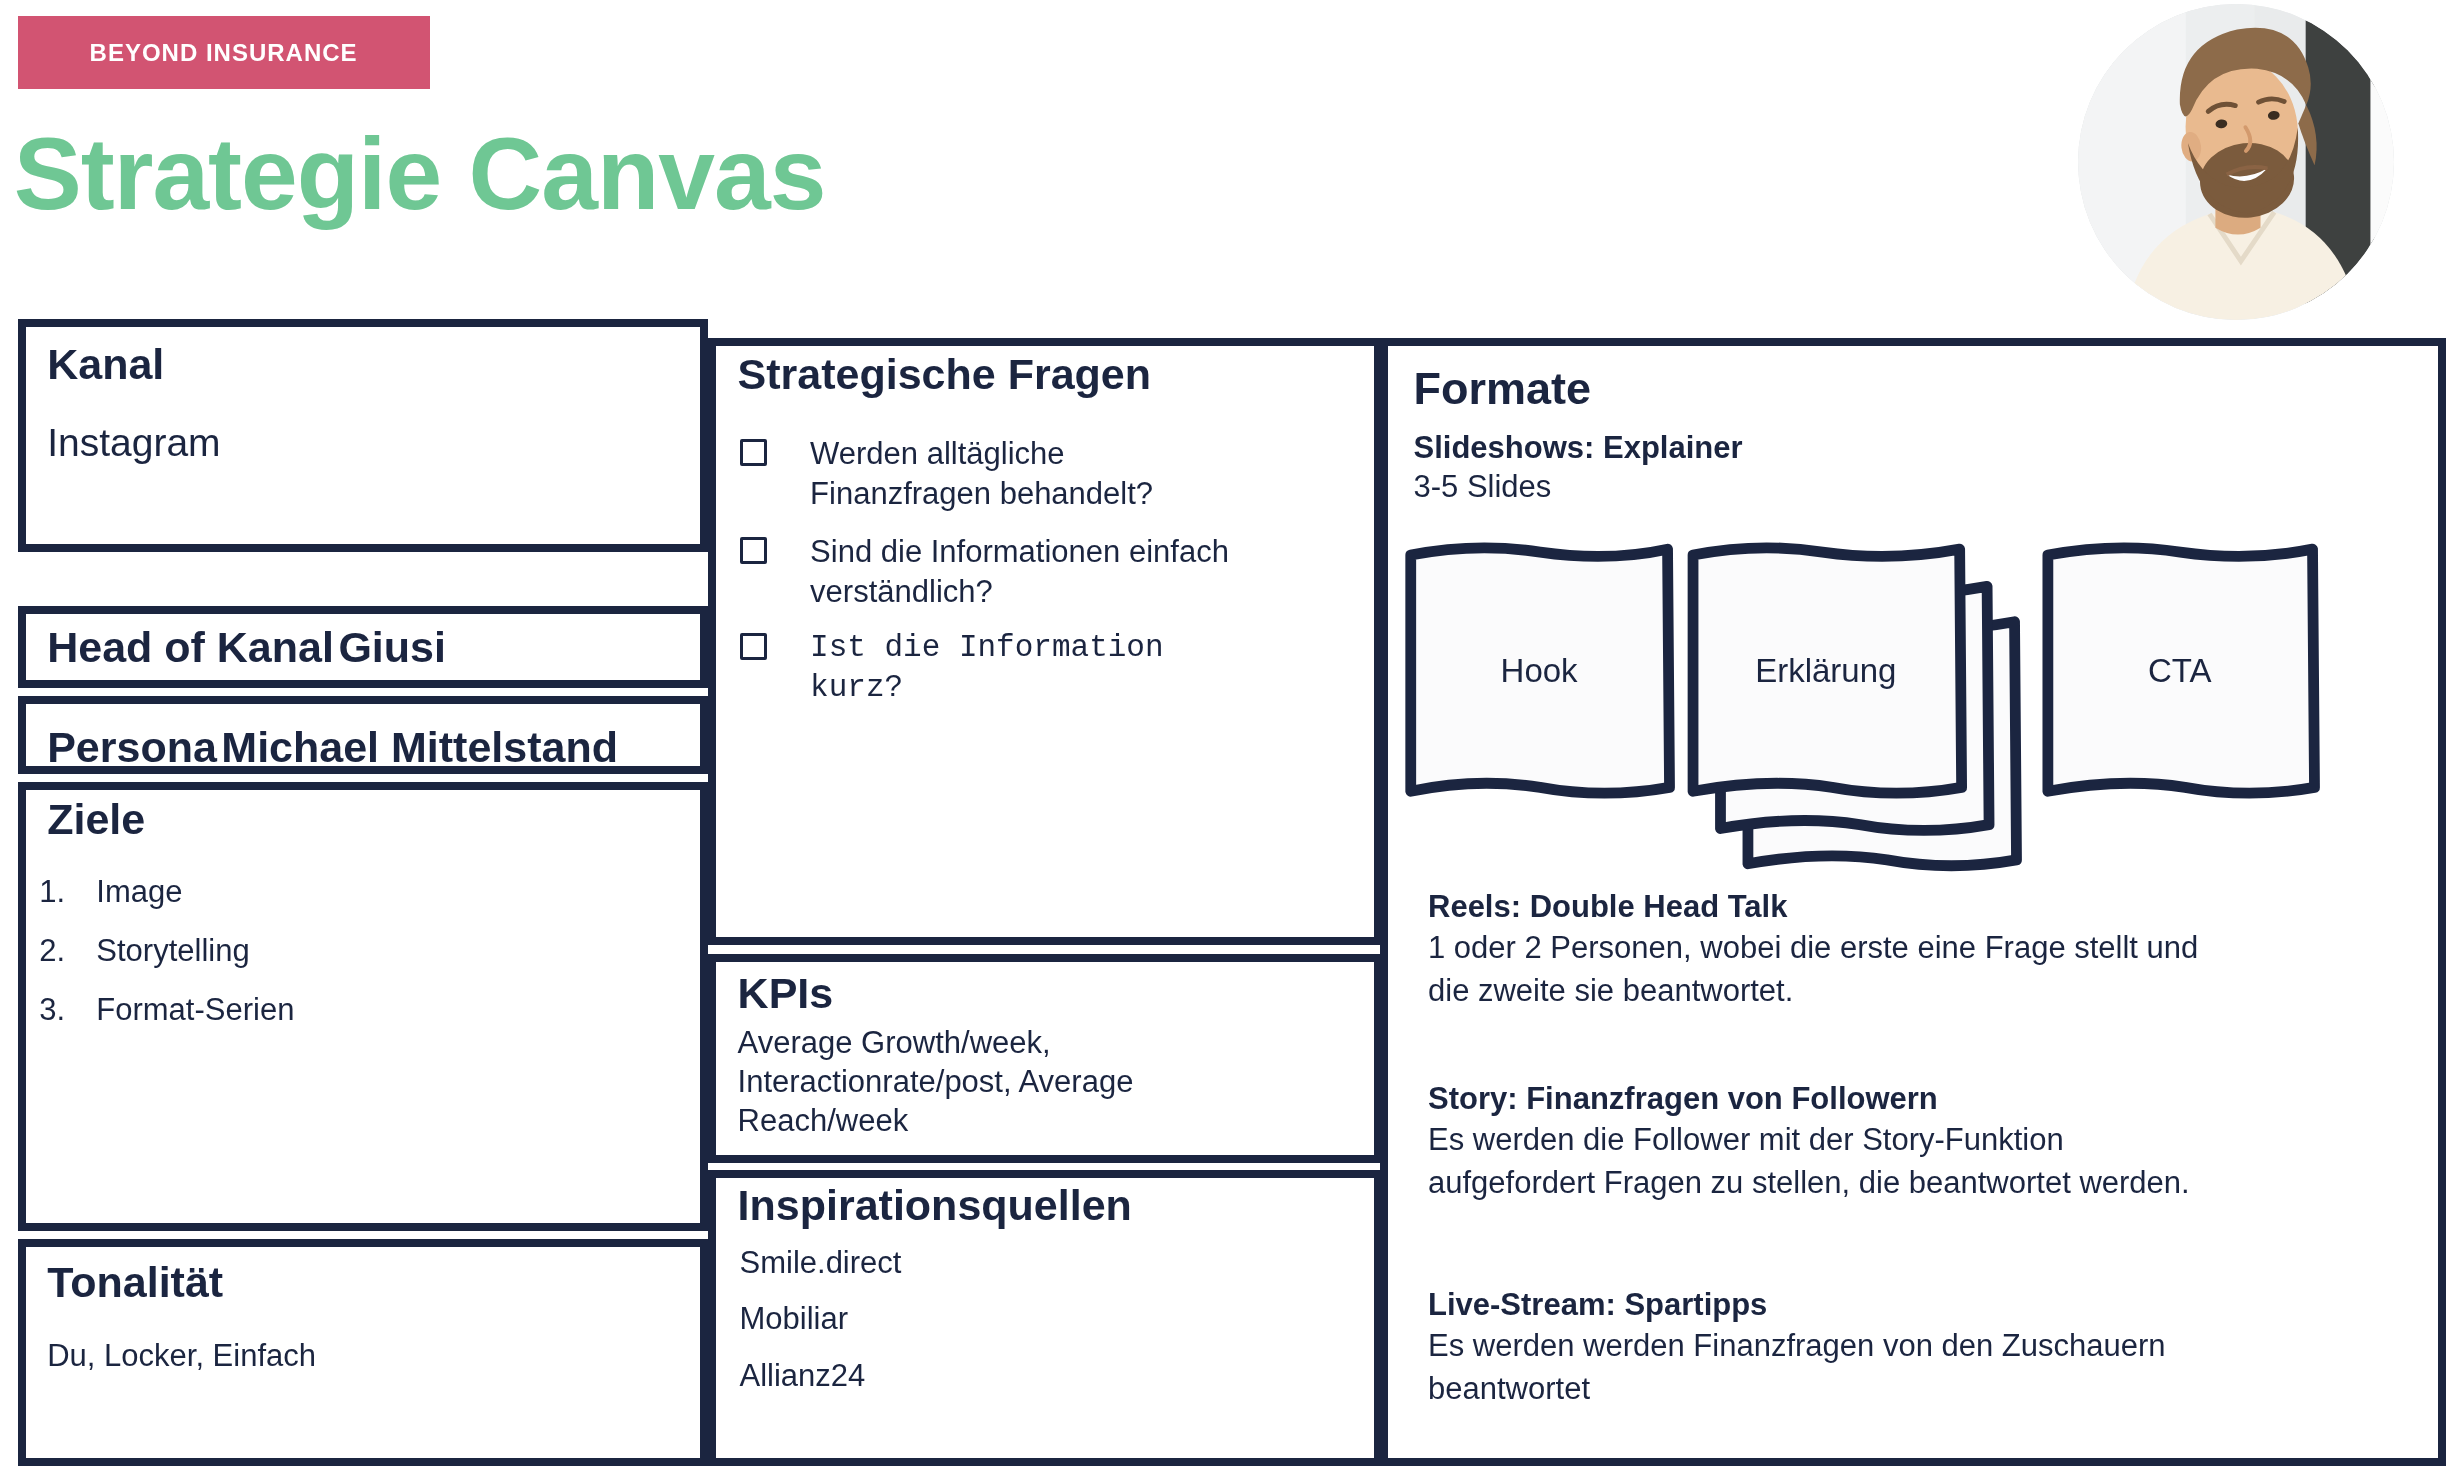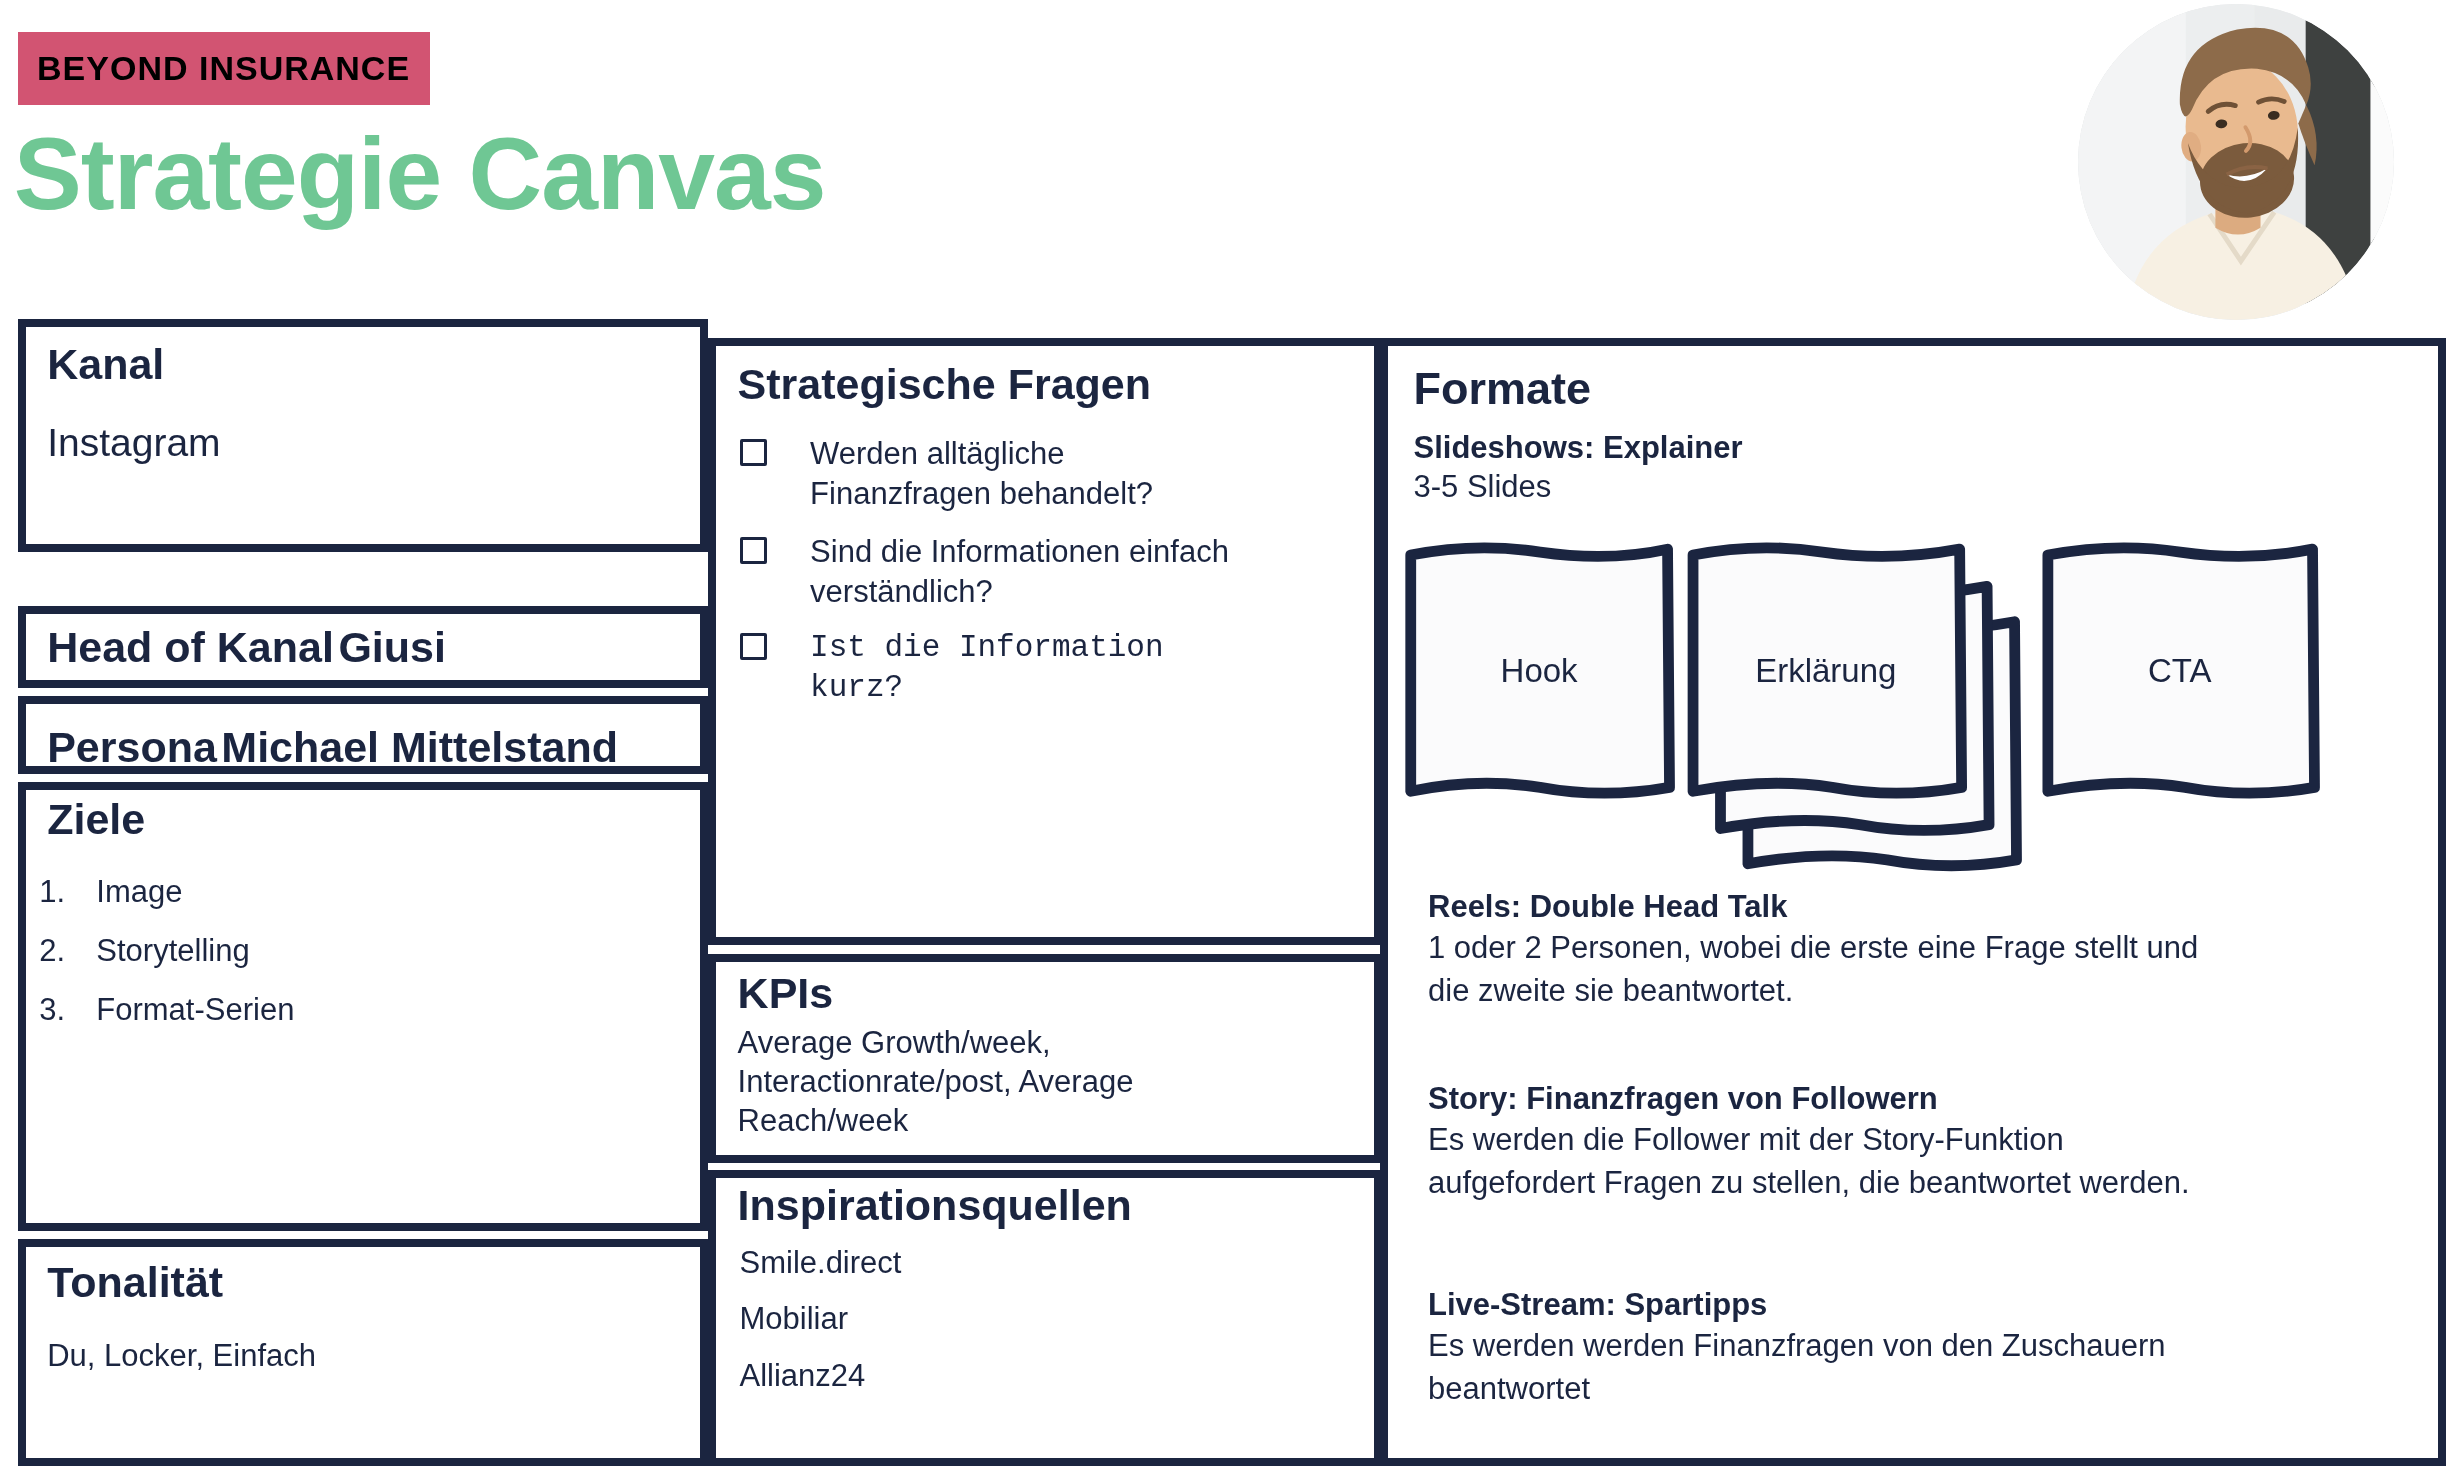--- a/index.html
+++ b/index.html
@@ -4,23 +4,23 @@
 <style>
   html,body{margin:0;padding:0;background:#ffffff;}
   body{
     width:2460px;height:1482px;position:relative;overflow:hidden;
     font-family:"Liberation Sans","DejaVu Sans",sans-serif;
     color:#1B2540;
   }
   .abs{position:absolute;}
   
   .badge{
-    left:17.6px;top:32px;width:412px;height:73px;
-    background:#D25472;color:#000000;
-    font-size:34px;font-weight:700;letter-spacing:1px;
+    left:17.6px;top:16px;width:412px;height:73px;
+    background:#D25472;color:#ffffff;
+    font-size:24px;font-weight:700;letter-spacing:1px;
     display:flex;align-items:center;justify-content:center;
   }
   .title{
     left:13.7px;top:116px;
     font-size:102px;font-weight:800;letter-spacing:-1px;
     color:#6FC794;white-space:nowrap;
   }
   .avatar{
     left:2078px;top:3.9px;width:316px;height:316px;border-radius:50%;
     overflow:hidden;background:#e9ebec;
@@ -141,21 +141,21 @@
 </div>
 
 <div class="box col-l" style="top:1239px;height:227px;">
   <div class="pad" style="padding-top:11.8px;">
     <div class="h1">Tonalität</div>
     <div class="body-txt" style="margin-top:29px;">Du, Locker, Einfach</div>
   </div>
 </div>
 
 <div class="box col-m" style="top:338px;height:607px;">
-  <div class="pad" style="padding-top:15px;">
+  <div class="pad" style="padding-top:5px;">
     <div class="h1">Strategische Fragen</div>
   </div>
   <div class="check-row" style="top:186px;">
     <span class="checkbox"></span>
     <span class="check-txt">Sind die Informationen einfach verständlich?</span>
   </div>
   <div class="check-row" style="top:88px;">
     <span class="checkbox"></span>
     <span class="check-txt">Werden alltägliche Finanzfragen behandelt?</span>
   </div>

